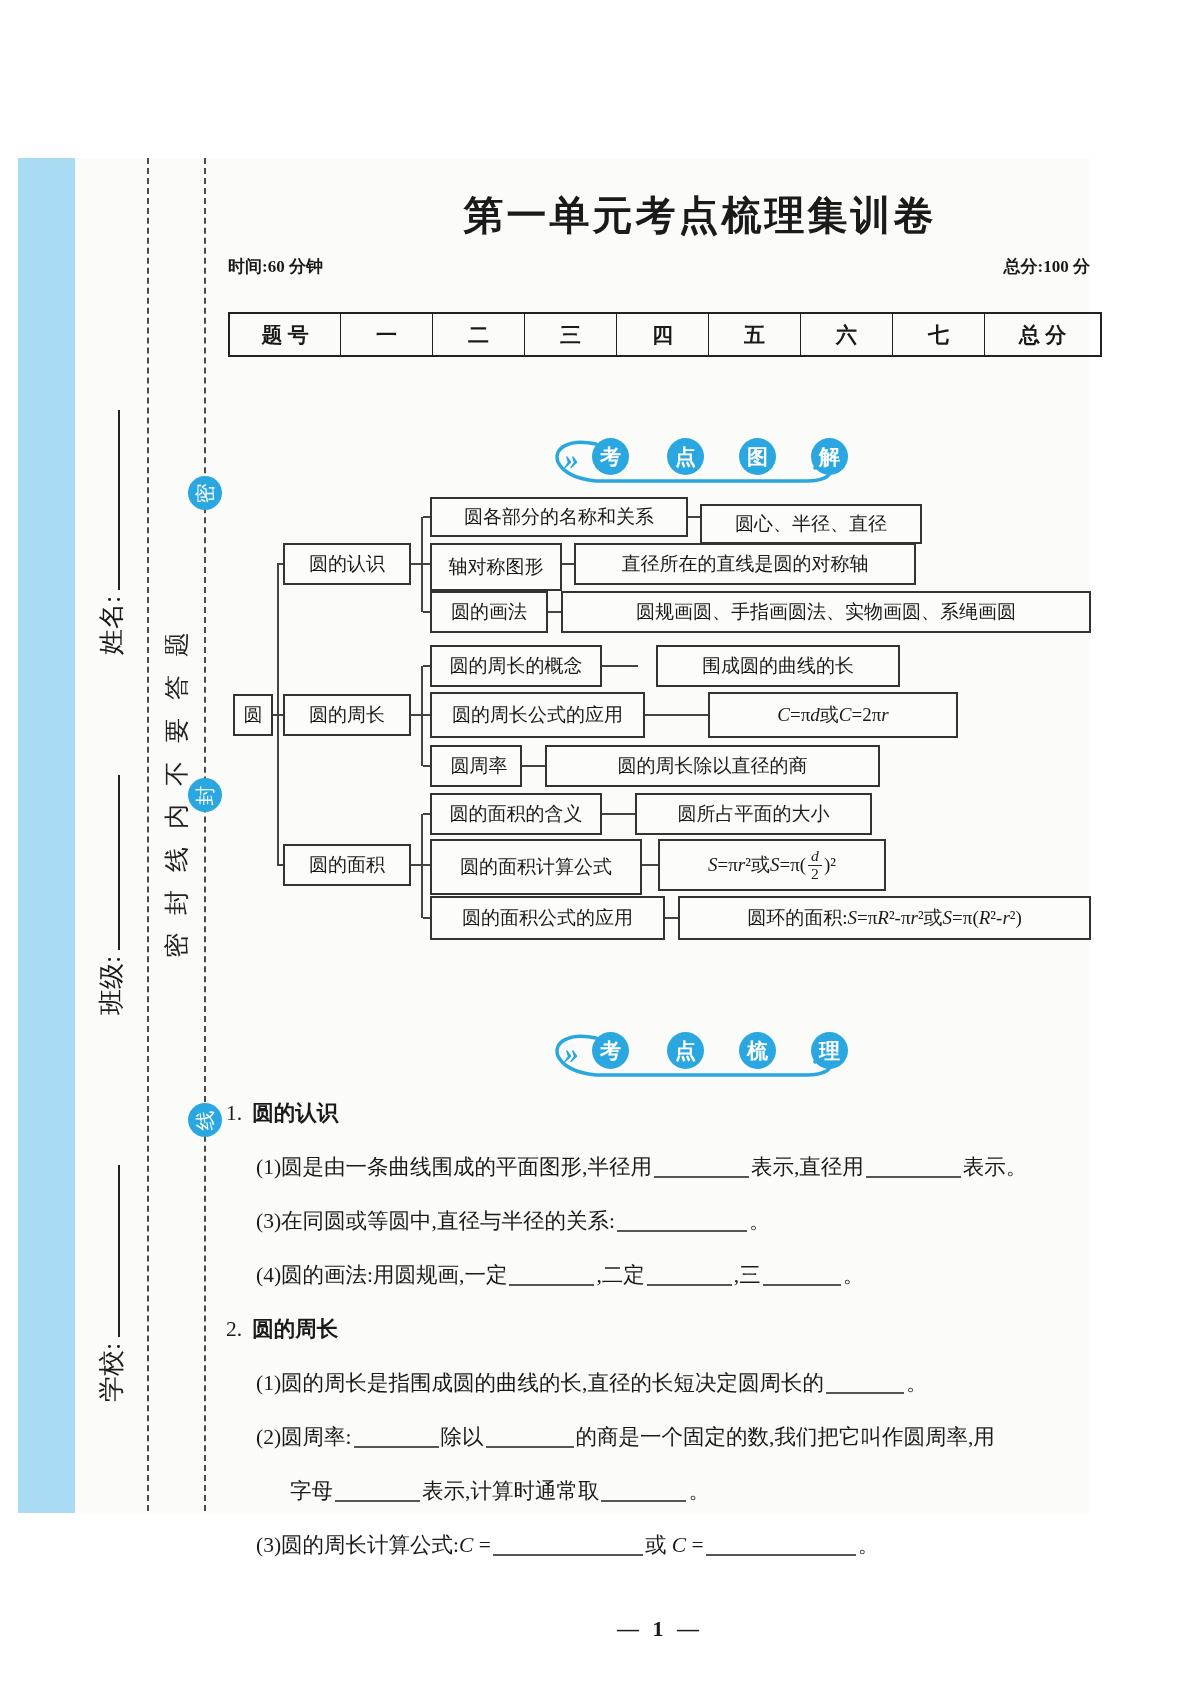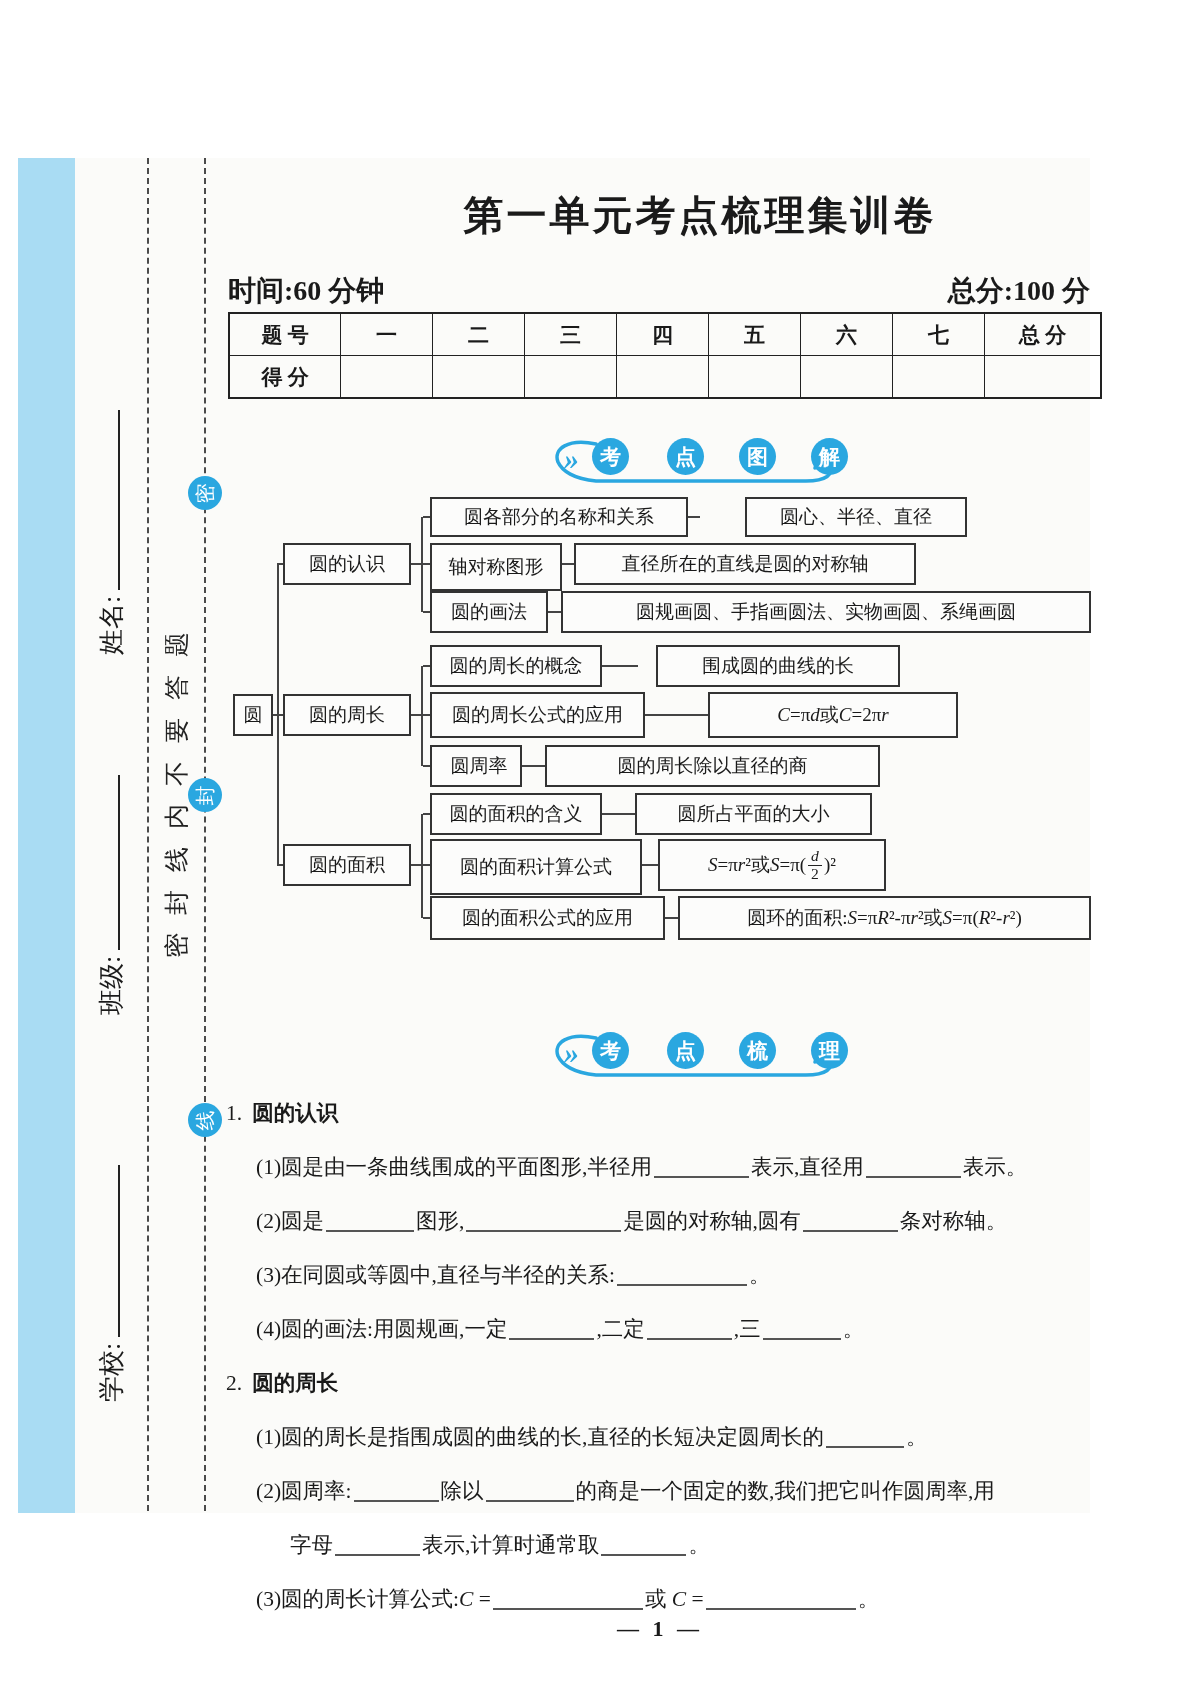--- a/index.html
+++ b/index.html
@@ -17,21 +17,21 @@
     font-size:26px; white-space:nowrap; }
   .side-field .sblank { display:inline-block; border-bottom:2px solid #222; height:20px; margin-left:6px; }
   .seal-text { position:absolute; left:160px; top:958px; transform:rotate(-90deg); transform-origin:0 0;
     font-size:25px; letter-spacing:18px; white-space:nowrap; color:#222; }
   .seal-circle { position:absolute; width:34px; height:34px; border-radius:50%; background:var(--accent);
     color:#fff; display:flex; align-items:center; justify-content:center; font-size:20px; z-index:3; }
   .seal-circle span { display:block; transform:rotate(-90deg); }
 
   .doc-title { position:absolute; top:188px; left:310px; width:780px; margin:0; text-align:center;
     font-size:40px; font-weight:bold; letter-spacing:3px; }
-  .meta { position:absolute; top:272px; font-size:28px; font-weight:bold; }
+  .meta { position:absolute; top:255px; font-size:17px; font-weight:bold; }
   #meta-left { left:228px; } #meta-right { right:101px; }
 
   table.score { position:absolute; left:228px; top:312px; border-collapse:collapse; table-layout:fixed; }
   table.score th, table.score td { border:1.6px solid #222; height:41px; text-align:center;
     font-size:21px; font-weight:bold; padding:0; }
   table.score { border:2.5px solid #222; }
 
   .badge { position:absolute; width:300px; height:50px; }
   .badge svg { position:absolute; left:0; top:0; }
   .badge .bc { position:absolute; top:1px; width:37px; height:37px; border-radius:50%; background:var(--accent);
@@ -94,31 +94,20 @@
         <th style="width: 110px;">题  号</th>
         <th style="width: 91px;">一</th>
         <th style="width: 91px;">二</th>
         <th style="width: 91px;">三</th>
         <th style="width: 91px;">四</th>
         <th style="width: 91px;">五</th>
         <th style="width: 91px;">六</th>
         <th style="width: 91px;">七</th>
         <th style="width: 115px;">总  分</th>
       </tr>
-      <tr>
-        <th>得  分</th>
-        <td></td>
-        <td></td>
-        <td></td>
-        <td></td>
-        <td></td>
-        <td></td>
-        <td></td>
-        <td></td>
-      </tr>
     </tbody>
   </table>
 
 <div class="badge" id="badge0" style="left:550px; top:437px;">
     <svg width="300" height="50" viewBox="0 0 300 50">
       <path d="M46 7 C 18 1, 3 12, 8 25 C 12 34, 24 42, 46 44 L 256 44 C 276 44, 285 37, 278 29 C 273 24, 266 26, 265 31" fill="none" stroke="#2aa7e0" stroke-width="3.5" stroke-linecap="round"></path>
       <text x="14" y="32" font-size="30" font-style="italic" font-weight="bold" fill="#2aa7e0">»</text>
     </svg>
     <div class="bc" style="left: 42px;">考</div>
     <div class="bc" style="left: 117px;">点</div>
@@ -141,21 +130,21 @@
     <div class="cline" style="left: 48px; top: 224px; width: 10px; height: 2px;"></div>
     <div class="cline" style="left: 52px; top: 74px; width: 2px; height: 301px;"></div>
     <div class="cline" style="left: 52px; top: 73px; width: 6px; height: 2px;"></div>
     <div class="cline" style="left: 52px; top: 374px; width: 6px; height: 2px;"></div>
     <div class="cbox" style="left: 58px; top: 53px; width: 128px; height: 42px;">圆的认识</div>
     <div class="cline" style="left: 186px; top: 73px; width: 10px; height: 2px;"></div>
     <div class="cline" style="left: 196px; top: 27px; width: 2px; height: 95px;"></div>
     <div class="cline" style="left: 198px; top: 26px; width: 7px; height: 2px;"></div>
     <div class="cbox" style="left: 205px; top: 7px; width: 258px; height: 40px;">圆各部分的名称和关系</div>
     <div class="cline" style="left: 463px; top: 26px; width: 12px; height: 2px;"></div>
-    <div class="cbox" style="left: 475px; top: 7px; width: 222px; height: 40px; margin-left: 45px;">圆心、半径、直径</div>
+    <div class="cbox" style="left: 475px; top: 14px; width: 222px; height: 40px;">圆心、半径、直径</div>
     <div class="cline" style="left: 198px; top: 73px; width: 7px; height: 2px;"></div>
     <div class="cbox" style="left: 205px; top: 53px; width: 132px; height: 48px; text-align: right;">轴对称图形</div>
     <div class="cline" style="left: 337px; top: 73px; width: 12px; height: 2px;"></div>
     <div class="cbox" style="left: 349px; top: 53px; width: 342px; height: 42px;">直径所在的直线是圆的对称轴</div>
     <div class="cline" style="left: 198px; top: 121px; width: 7px; height: 2px;"></div>
     <div class="cbox" style="left: 205px; top: 101px; width: 118px; height: 42px;">圆的画法</div>
     <div class="cline" style="left: 323px; top: 121px; width: 13px; height: 2px;"></div>
     <div class="cbox" style="left: 336px; top: 101px; width: 530px; height: 42px;">圆规画圆、手指画圆法、实物画圆、系绳画圆</div>
     <div class="cbox" style="left: 58px; top: 204px; width: 128px; height: 42px;">圆的周长</div>
     <div class="cline" style="left: 186px; top: 224px; width: 10px; height: 2px;"></div>
@@ -188,21 +177,20 @@
       </span>)²</div>
     <div class="cline" style="left: 198px; top: 427px; width: 7px; height: 2px;"></div>
     <div class="cbox" style="left: 205px; top: 406px; width: 235px; height: 44px;">圆的面积公式的应用</div>
     <div class="cline" style="left: 440px; top: 427px; width: 13px; height: 2px;"></div>
     <div class="cbox" style="left: 453px; top: 406px; width: 413px; height: 44px;">圆环的面积:  <i>S</i>=π<i>R</i>²-π<i>r</i>²或<i>S</i>=π(<i>R</i>²-<i>r</i>²)</div>
   </div>
 
 <div class="questions" id="questions">
     <div class="q-line"><span class="q-num">1.</span><span class="q-ttl">圆的认识</span></div>
     <div class="q-line q-item">(1)圆是由一条曲线围成的平面图形,半径用<span class="blank" style="width: 95px;"></span>表示,直径用<span class="blank" style="width: 95px;"></span>表示。</div>
-    <div class="q-line q-item">(2)圆是<span class="blank" style="width: 88px;"></span>图形,<span class="blank" style="width: 155px;"></span>是圆的对称轴,圆有<span class="blank" style="width: 95px;"></span>条对称轴。</div>
     <div class="q-line q-item">(3)在同圆或等圆中,直径与半径的关系:<span class="blank" style="width: 130px;"></span>。</div>
     <div class="q-line q-item">(4)圆的画法:用圆规画,一定<span class="blank" style="width: 85px;"></span>,二定<span class="blank" style="width: 85px;"></span>,三<span class="blank" style="width: 78px;"></span>。</div>
     <div class="q-line"><span class="q-num">2.</span><span class="q-ttl">圆的周长</span></div>
     <div class="q-line q-item">(1)圆的周长是指围成圆的曲线的长,直径的长短决定圆周长的<span class="blank" style="width: 78px;"></span>。</div>
     <div class="q-line q-item">(2)圆周率:<span class="blank" style="width: 85px;"></span>除以<span class="blank" style="width: 88px;"></span>的商是一个固定的数,我们把它叫作圆周率,用</div>
     <div class="q-line q-cont">字母<span class="blank" style="width: 85px;"></span>表示,计算时通常取<span class="blank" style="width: 85px;"></span>。</div>
     <div class="q-line q-item">(3)圆的周长计算公式:<i>C</i> =<span class="blank" style="width: 150px;"></span>或 <i>C</i> =<span class="blank" style="width: 150px;"></span>。</div>
   </div>
 
 <div class="footer">— 1 —</div>

